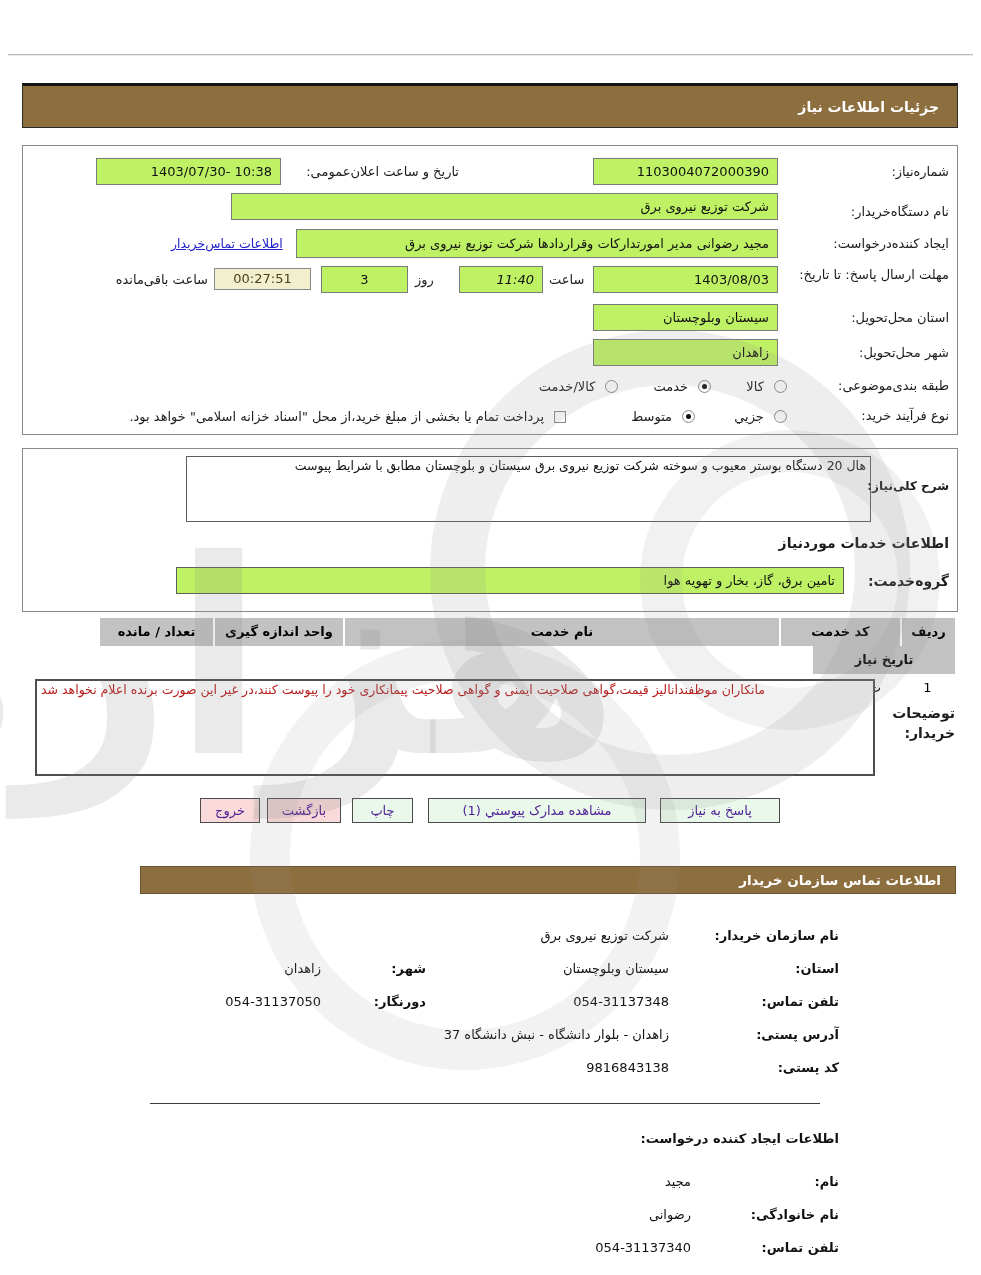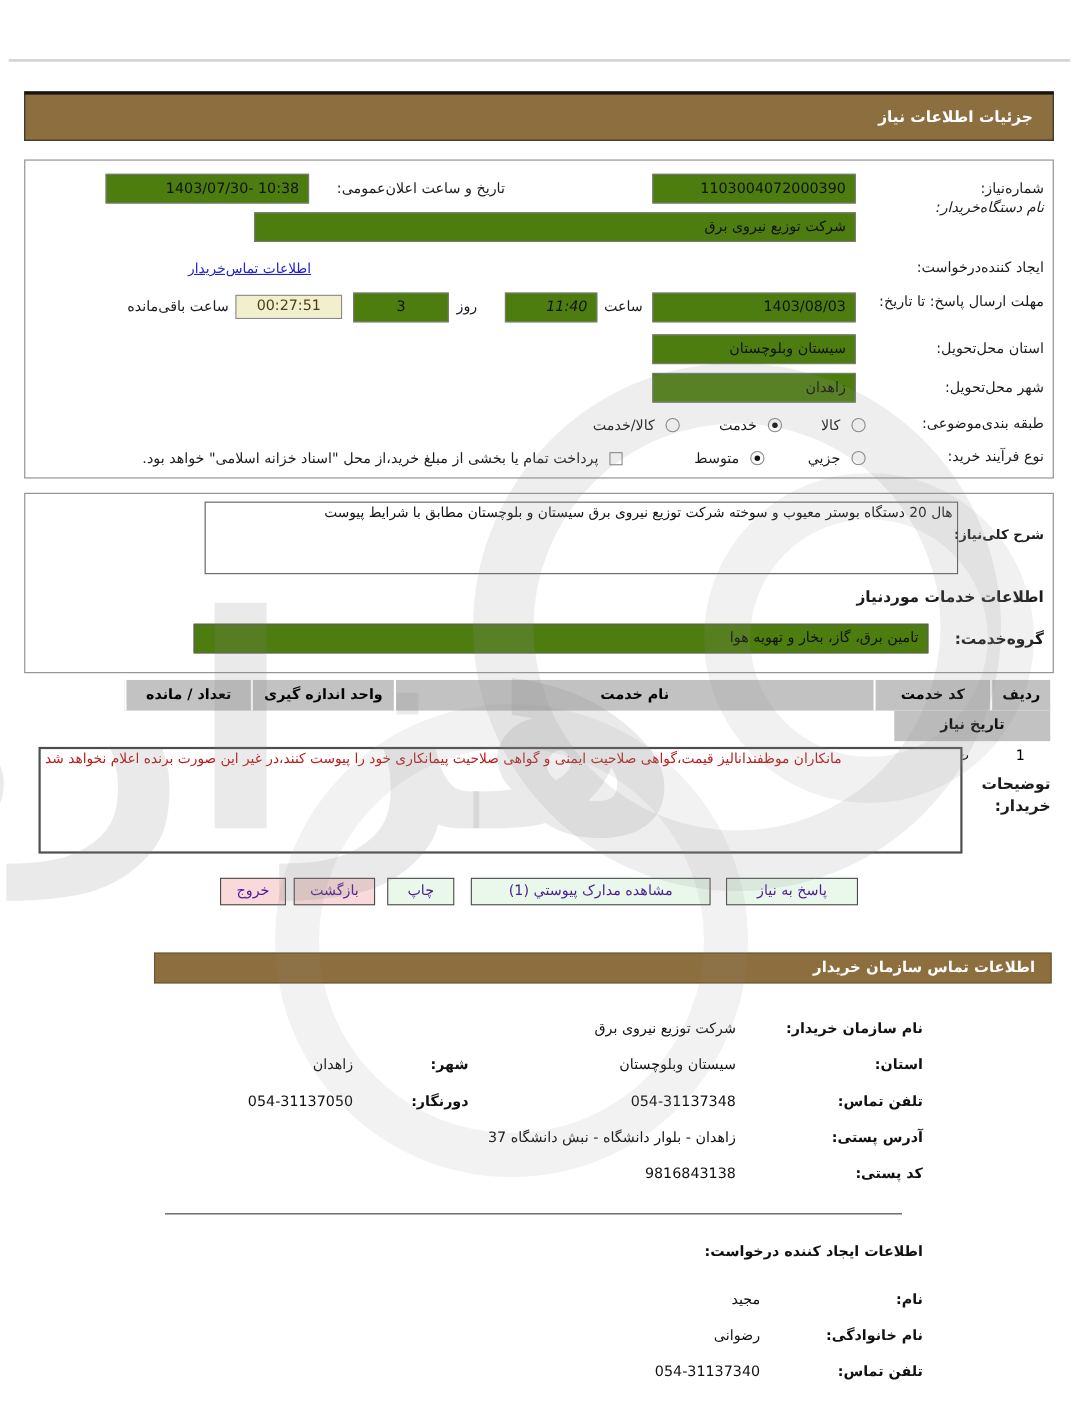--- a/index.html
+++ b/index.html
@@ -1,20 +1,20 @@
 <!DOCTYPE html>
 <html dir="rtl" lang="fa"><head>
 <meta charset="utf-8">
 <style>
   * { margin:0; padding:0; box-sizing:border-box; }
   html,body { width:981px; height:1275px; background:#fff; font-family:"DejaVu Sans", sans-serif; position:relative; overflow:hidden; }
   .abs { position:absolute; }
   .lbl { font-size:13px; color:#1c1c1c; white-space:nowrap; }
   .lbl-b { font-weight:bold; }
-  .ibox { position:absolute; border:1px solid #7a7a7a; background:#4d7c0f; height:27px; line-height:25px;
+  .ibox { position:absolute; border:1px solid #7a7a7a; background:#bef264; height:27px; line-height:25px;
           font-size:13px; color:#111; padding:0 8px; text-align:right; direction:rtl;
           overflow:hidden; white-space:nowrap; }
   .ltr { direction:ltr; }
   .bar { background:#8d6e3e; color:#fff; font-weight:bold; border:1px solid #2a2a2a; }
   .radio { display:inline-block; width:13px; height:13px; border:1px solid #888; border-radius:50%;
            background:#fdfdfd; vertical-align:middle; position:relative; }
   .radio.checked::after { content:""; position:absolute; top:3px; left:3px; width:5px; height:5px;
            border-radius:50%; background:#111; }
   .checkbox { display:inline-block; width:12px; height:12px; border:1px solid #888; background:#fdfdfd; vertical-align:middle; }
   .opt { font-size:13px; color:#1c1c1c; margin-right:5px; }
@@ -50,24 +50,25 @@
     <span>جزئیات اطلاعات نیاز</span>
   </div>
 
   <div class="abs" style="left:22px; top:145px; width:936px; height:290px; border:1px solid #8a8a8a;">
 
     <div class="abs lbl" style="right:8px; top:18px;">شماره‌نیاز:</div>
     <div class="ibox" style="left:570px; top:12px; width:185px;">1103004072000390</div>
     <div class="abs lbl" style="right:498px; top:18px;">تاریخ و ساعت اعلان‌عمومی:</div>
     <div class="ibox ltr" style="left:73px; top:12px; width:185px; text-align:right;">1403/07/30- 10:38</div>
 
-    <div class="abs lbl" style="right:8px; top:36px;font-style:italic;">نام دستگاه‌خریدار:</div>
+    <div class="abs lbl" style="right:8px; top:58px;">نام دستگاه‌خریدار:</div>
     <div class="ibox" style="left:208px; top:47px; width:547px;">شرکت توزیع نیروی برق</div>
 
     <div class="abs lbl" style="right:8px; top:90px;">ایجاد کننده‌درخواست:</div>
+    <div class="ibox" style="left:273px; top:83px; width:482px; height:29px; line-height:27px;">مجید رضوانی مدیر امورتدارکات وقراردادها شرکت توزیع نیروی برق</div>
     <a class="abs" style="left:148px; top:90px; font-size:12.5px; color:#2222cc; text-decoration:underline; cursor:pointer; white-space:nowrap;">اطلاعات تماس‌خریدار</a>
 
     <div class="abs lbl" style="right:8px; top:120px; width:150px; white-space:normal; text-align:right; line-height:17px;">مهلت ارسال پاسخ: تا تاریخ:</div>
     <div class="ibox" style="left:570px; top:120px; width:185px;">1403/08/03</div>
     <div class="abs lbl" style="left:526px; top:126px;">ساعت</div>
     <div class="ibox" style="left:436px; top:120px; width:84px;font-style:italic;">11:40</div>
     <div class="abs lbl" style="left:392px; top:126px;">روز</div>
     <div class="ibox" style="left:298px; top:120px; width:87px; text-align:center;">3</div>
     <div class="abs ltr" style="left:191px; top:122px; width:97px; height:22px; background:#f2efce; border:1px solid #8a8a8a; text-align:center; font-size:13px; color:#4d3f15; line-height:20px; overflow:hidden;">00:27:51</div>
     <div class="abs lbl" style="left:30px; top:126px; width:155px; text-align:right;">ساعت باقی‌مانده</div>
@@ -115,21 +116,21 @@
     <div class="abs" style="left:163px; top:7px; width:685px; height:66px; border:1px solid #5e5e5e; background:#fff; font-size:12.5px; color:#111; direction:rtl; text-align:right; padding:1px 4px; overflow:hidden; line-height:16px; white-space:nowrap;">هال 20 دستگاه بوستر معیوب و سوخته شرکت توزیع نیروی برق سیستان و بلوچستان مطابق با شرایط پیوست</div>
     <div class="abs lbl lbl-b" style="right:8px; top:30px; font-size:12px;">شرح کلی‌نیاز:</div>
     <div class="abs lbl lbl-b" style="right:8px; top:86px; font-size:14px;">اطلاعات خدمات موردنیاز</div>
     <div class="abs lbl lbl-b" style="right:8px; top:124px; font-size:14px;">گروه‌خدمت:</div>
     <div class="ibox" style="left:153px; top:118px; width:668px; border-color:#5e5e5e;">تامین برق، گاز، بخار و تهویه هوا</div>
   </div>
 
   <div class="abs" style="left:40px; top:618px; width:915px; direction:rtl;">
     <div style="overflow:hidden;">
       <div class="thead-cell" style="width:55px;">ردیف</div>
-      <div class="thead-cell" style="width:106px;">کد خدمت</div>
+      <div class="thead-cell" style="width:121px;">کد خدمت</div>
       <div class="thead-cell" style="width:436px;">نام خدمت</div>
       <div class="thead-cell" style="width:130px;">واحد اندازه گیری</div>
       <div class="thead-cell" style="width:115px;">تعداد / مانده</div>
       <div class="thead-cell" style="width:142px; border-left:none;">تاریخ نیاز</div>
     </div>
     <div style="overflow:hidden;">
       <div class="trow-cell" style="width:55px;">1</div>
       <div class="trow-cell" style="width:105px;">ت -351-35</div>
       <div class="trow-cell" style="width:368px;">تولید، انتقال و توزیع برق</div>
       <div class="trow-cell" style="width:130px;">مورد</div>

